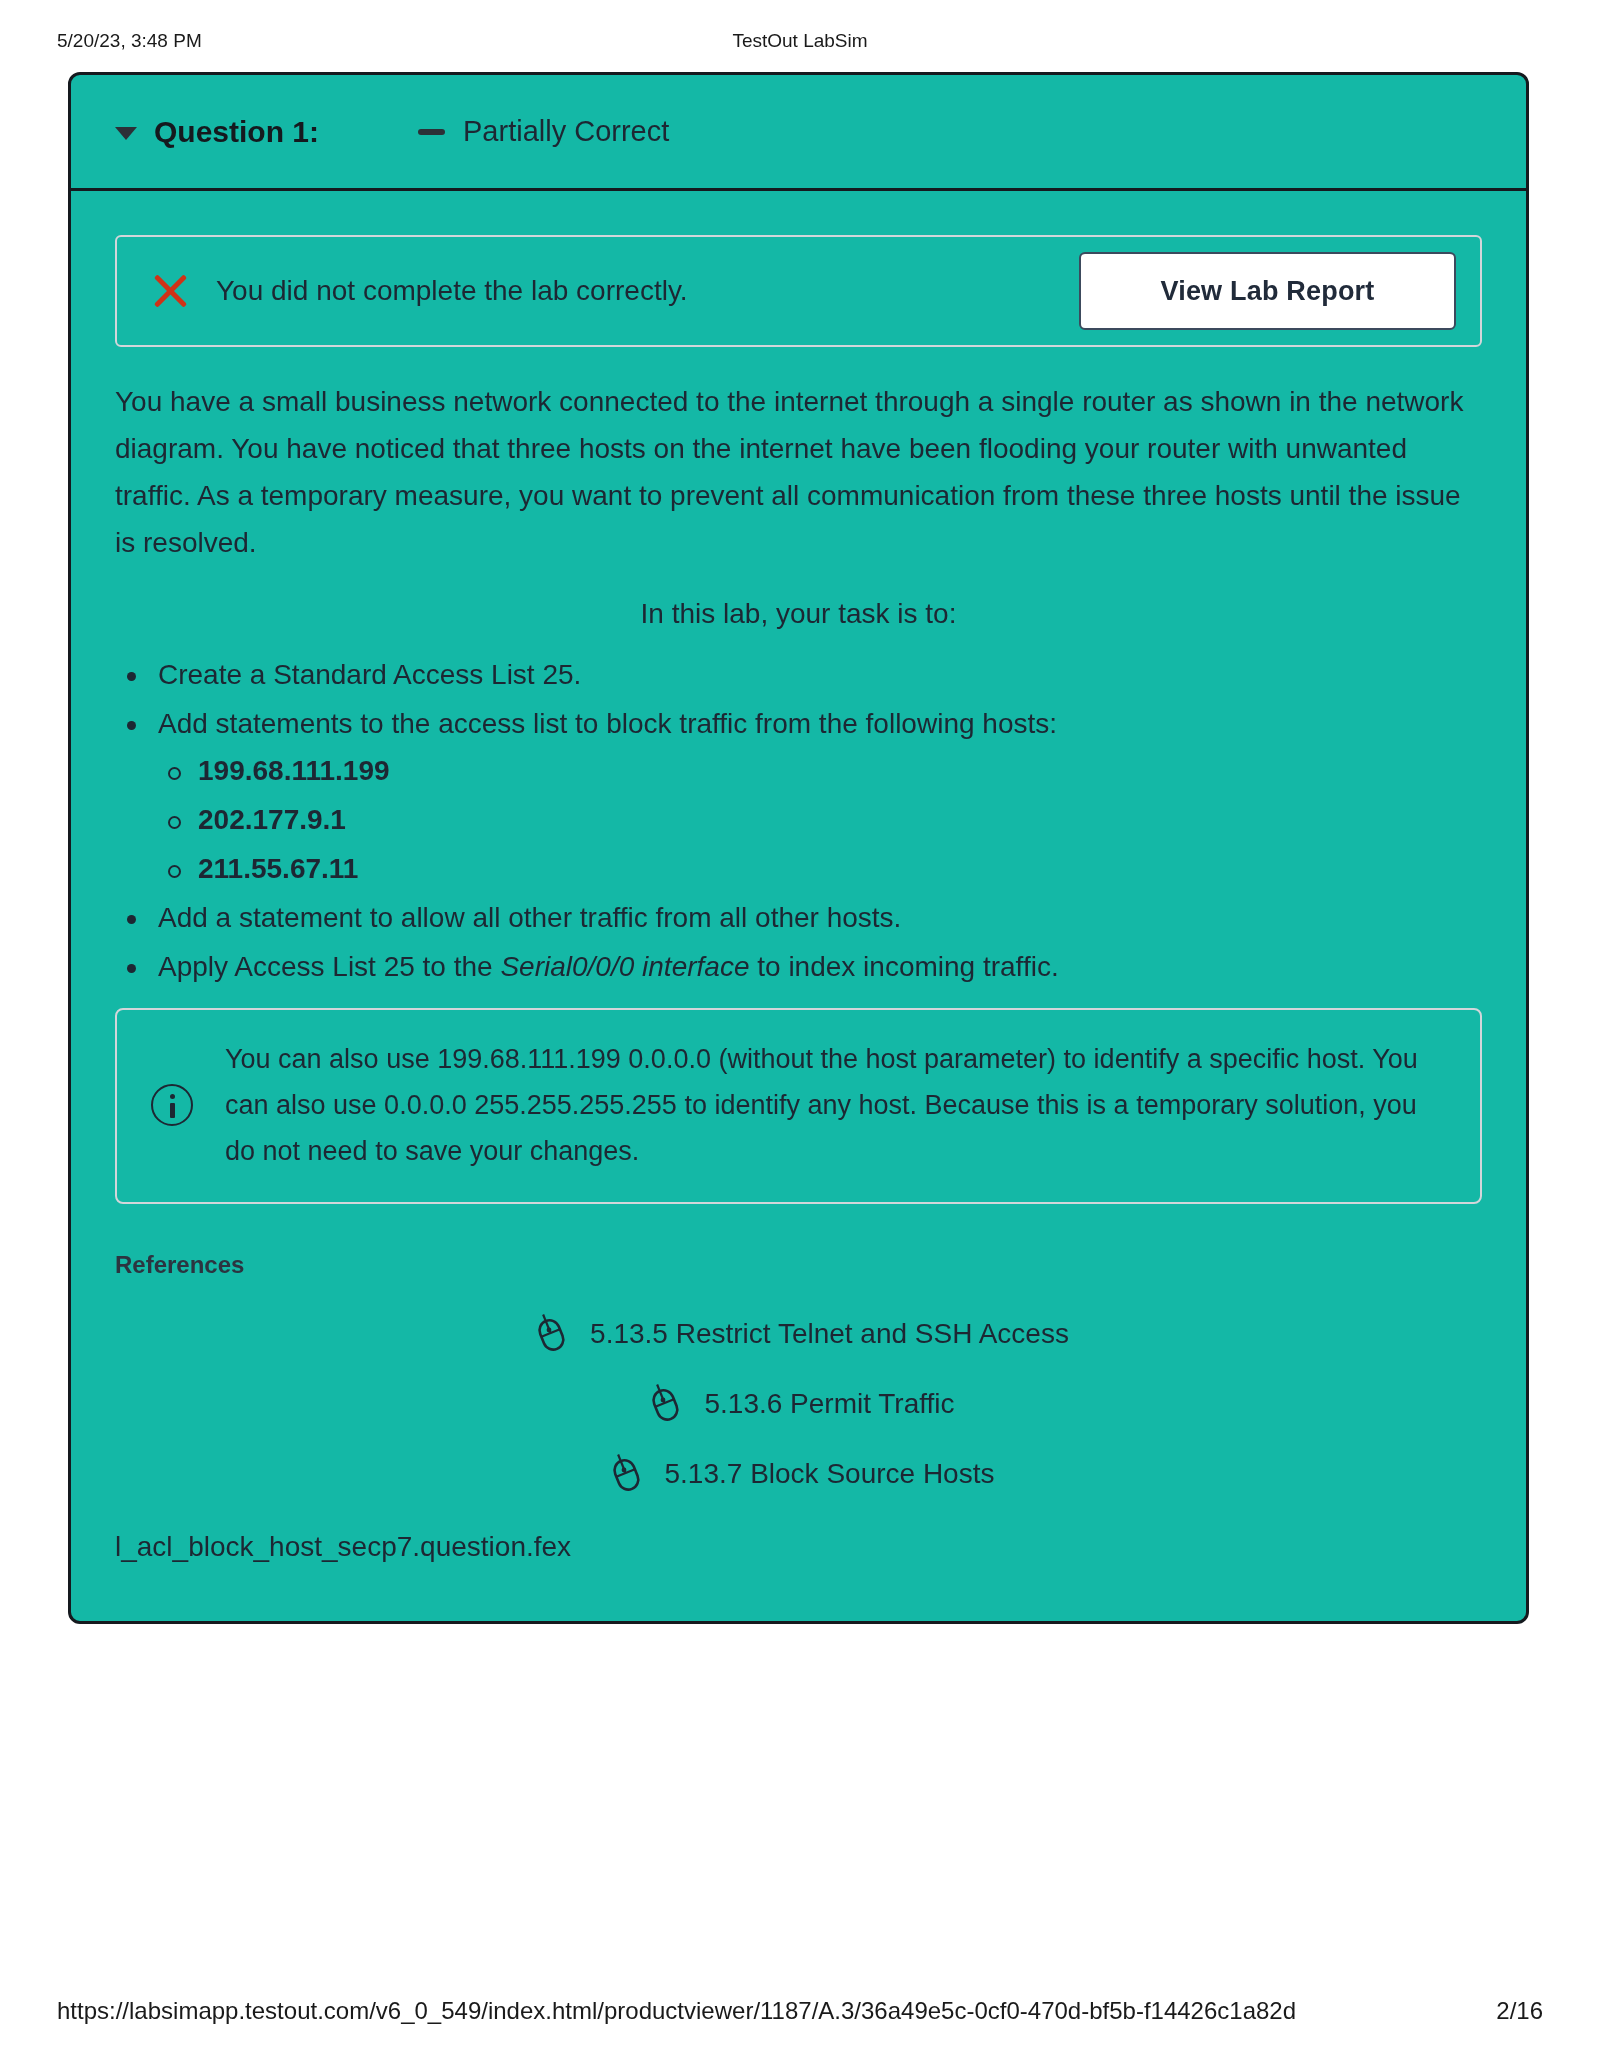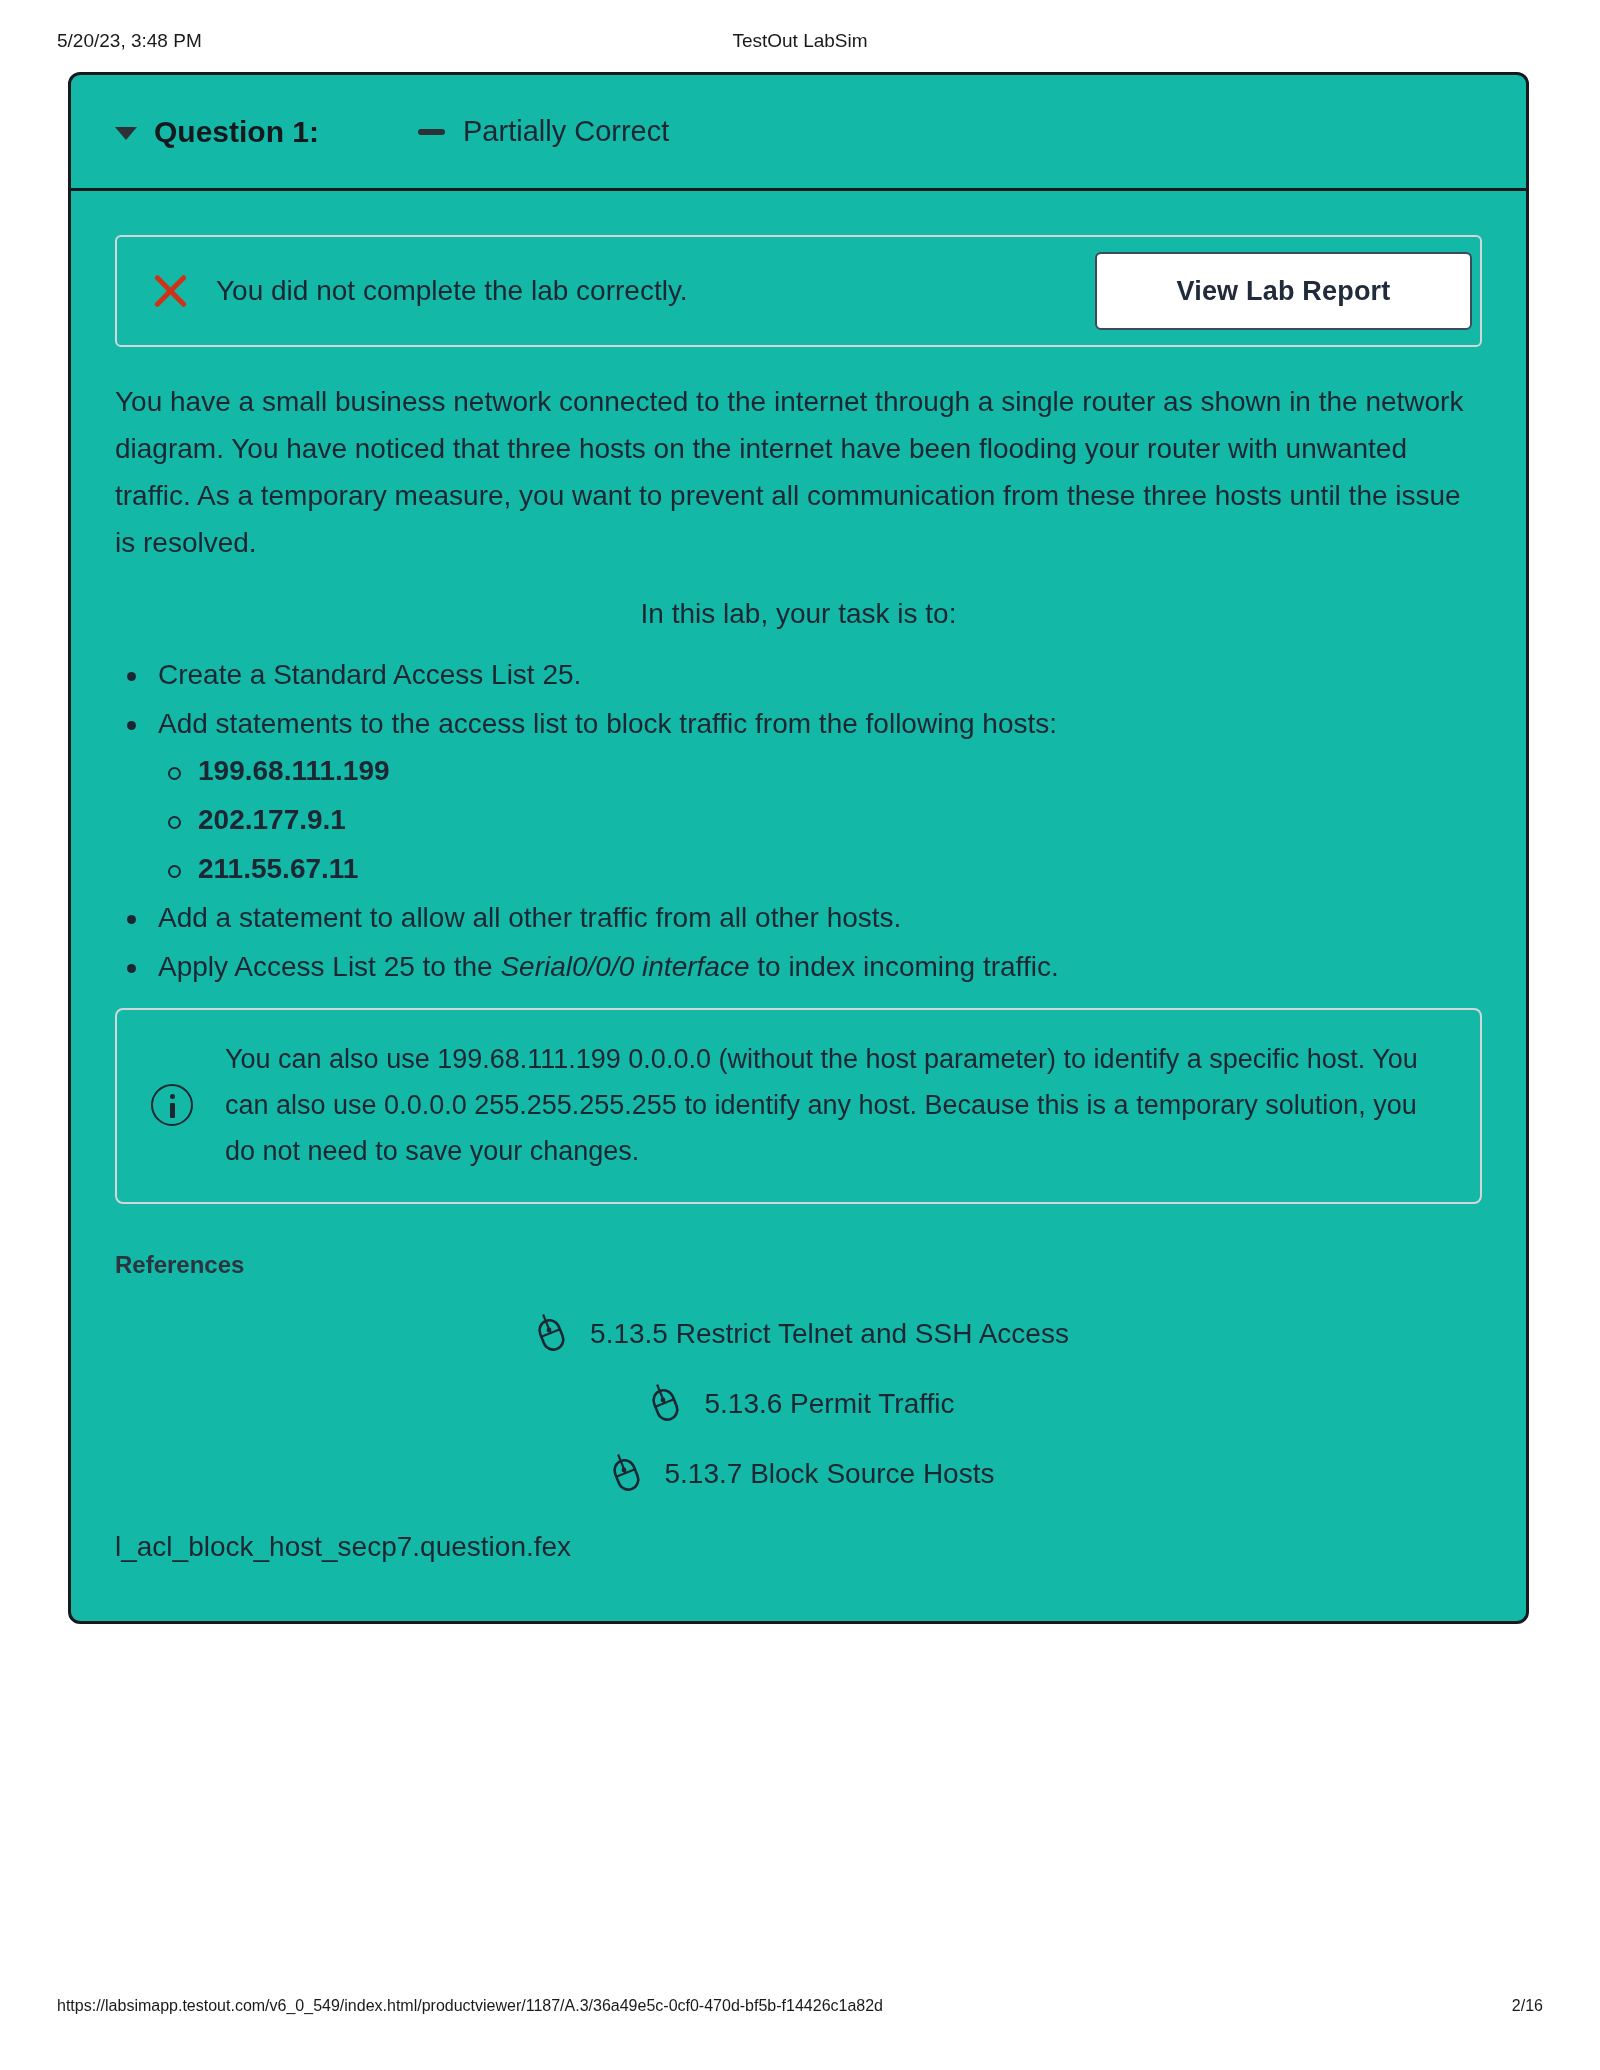--- a/index.html
+++ b/index.html
@@ -130,21 +130,21 @@
   }
   .x-icon:before { transform: rotate(45deg); }
   .x-icon:after  { transform: rotate(-45deg); }
   .result-text {
     font-size: 28px;
     color: #1d2733;
     white-space: nowrap;
   }
   .view-lab-report-btn {
     position: absolute;
-    right: 8px;
+    right: 24px;
     top: 50%;
     transform: translateY(-50%);
     width: 377px;
     height: 78px;
     border: 2px solid #3c4a5d;
     border-radius: 6px;
     background: #ffffff;
     font-family: "Liberation Sans", sans-serif;
     font-size: 27px;
     font-weight: bold;
@@ -290,21 +290,21 @@
     color: #1d2733;
   }
 
   
   .print-footer {
     position: absolute;
     left: 0;
     bottom: 47px;
     width: 1600px;
     height: 26px;
-    font-size: 16px;
+    font-size: 24px;
     color: #1a1a1a;
   }
   .print-footer .pf-left {
     position: absolute;
     left: 57px;
     top: 0;
     white-space: nowrap;
   }
   .print-footer .pf-right {
     position: absolute;

